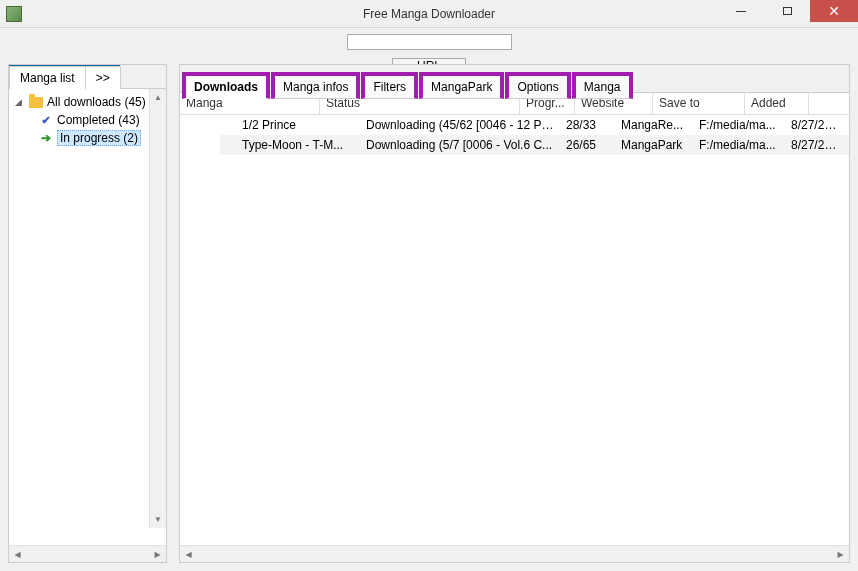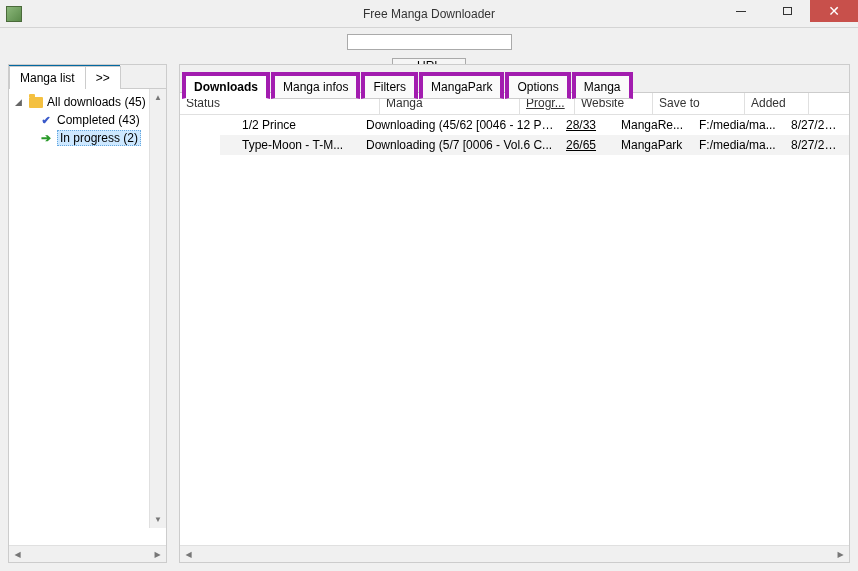--- a/index.html
+++ b/index.html
@@ -225,21 +225,21 @@
     }
     .grid-row.alt { background: #f3f3f3;}
     .gc {
       padding: 2px 6px;
       overflow: hidden;
       text-overflow: ellipsis;
       white-space: nowrap;
     }
     .col-manga{width:140px;}
     .col-status{width:200px;}
-    .col-progr{width:55px;text-decoration:underline;}
+    .col-progr{width:55px;}
     .col-website{width:78px;}
     .col-saveto{width:92px;}
     .col-added{width:64px;}
     .gc.col-manga{padding-left:22px;}
     .right-hscroll{
       height:17px;border-top:1px solid #e0e0e0;background:#f0f0f0;
       display:flex;
     }
     .right-hscroll .sb-btn{width:17px;}
     .right-hscroll .sb-track{flex:1;}
@@ -316,22 +316,22 @@
     <div class="right-tabs">
       <div class="right-tab active">Downloads</div>
       <div class="right-tab">Manga infos</div>
       <div class="right-tab">Filters</div>
       <div class="right-tab">MangaPark</div>
       <div class="right-tab">Options</div>
       <div class="right-tab">Manga</div>
     </div>
     <div class="grid">
       <div class="grid-header">
+        <div class="gh col-manga">Manga</div>
         <div class="gh col-status">Status</div>
-        <div class="gh col-manga">Manga</div>
         <div class="gh col-progr">Progr...</div>
         <div class="gh col-website">Website</div>
         <div class="gh col-saveto">Save to</div>
         <div class="gh col-added">Added</div>
       </div>
       <div class="grid-body">
         <div class="grid-row">
           <div class="gc col-manga">1/2 Prince</div>
           <div class="gc col-status">Downloading (45/62 [0046 - 12 Pri...</div>
           <div class="gc col-progr">28/33</div>

